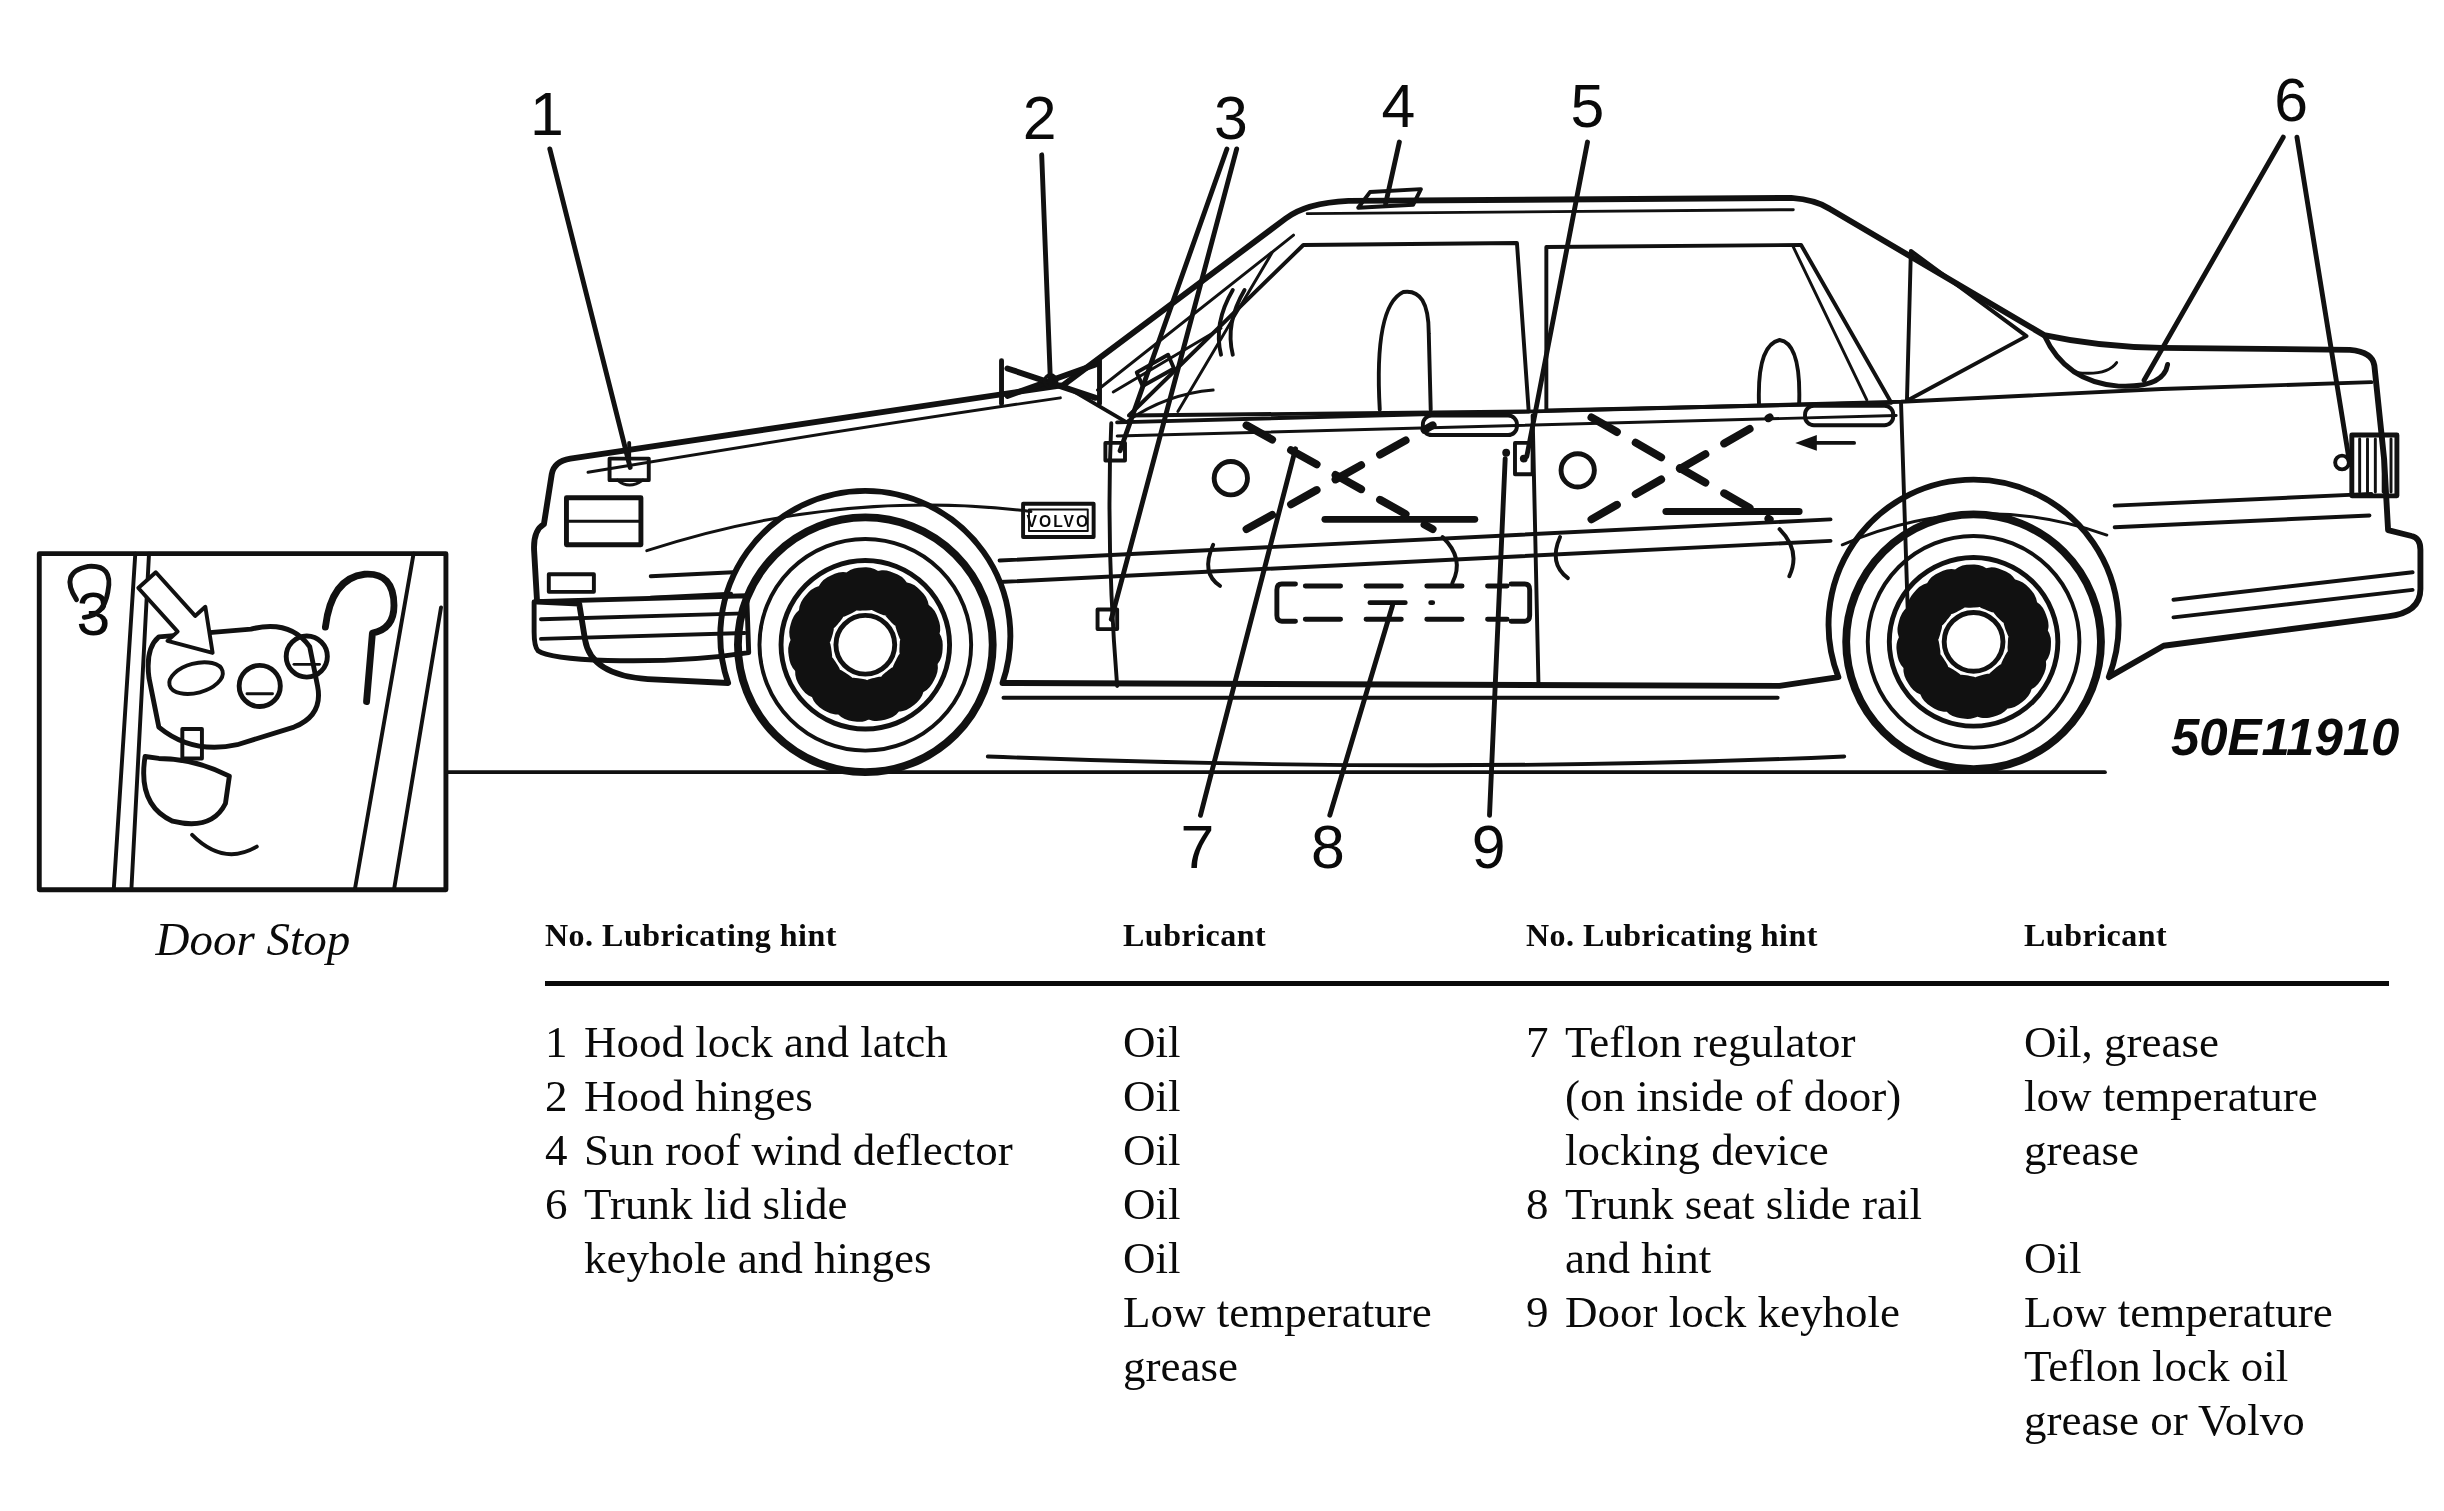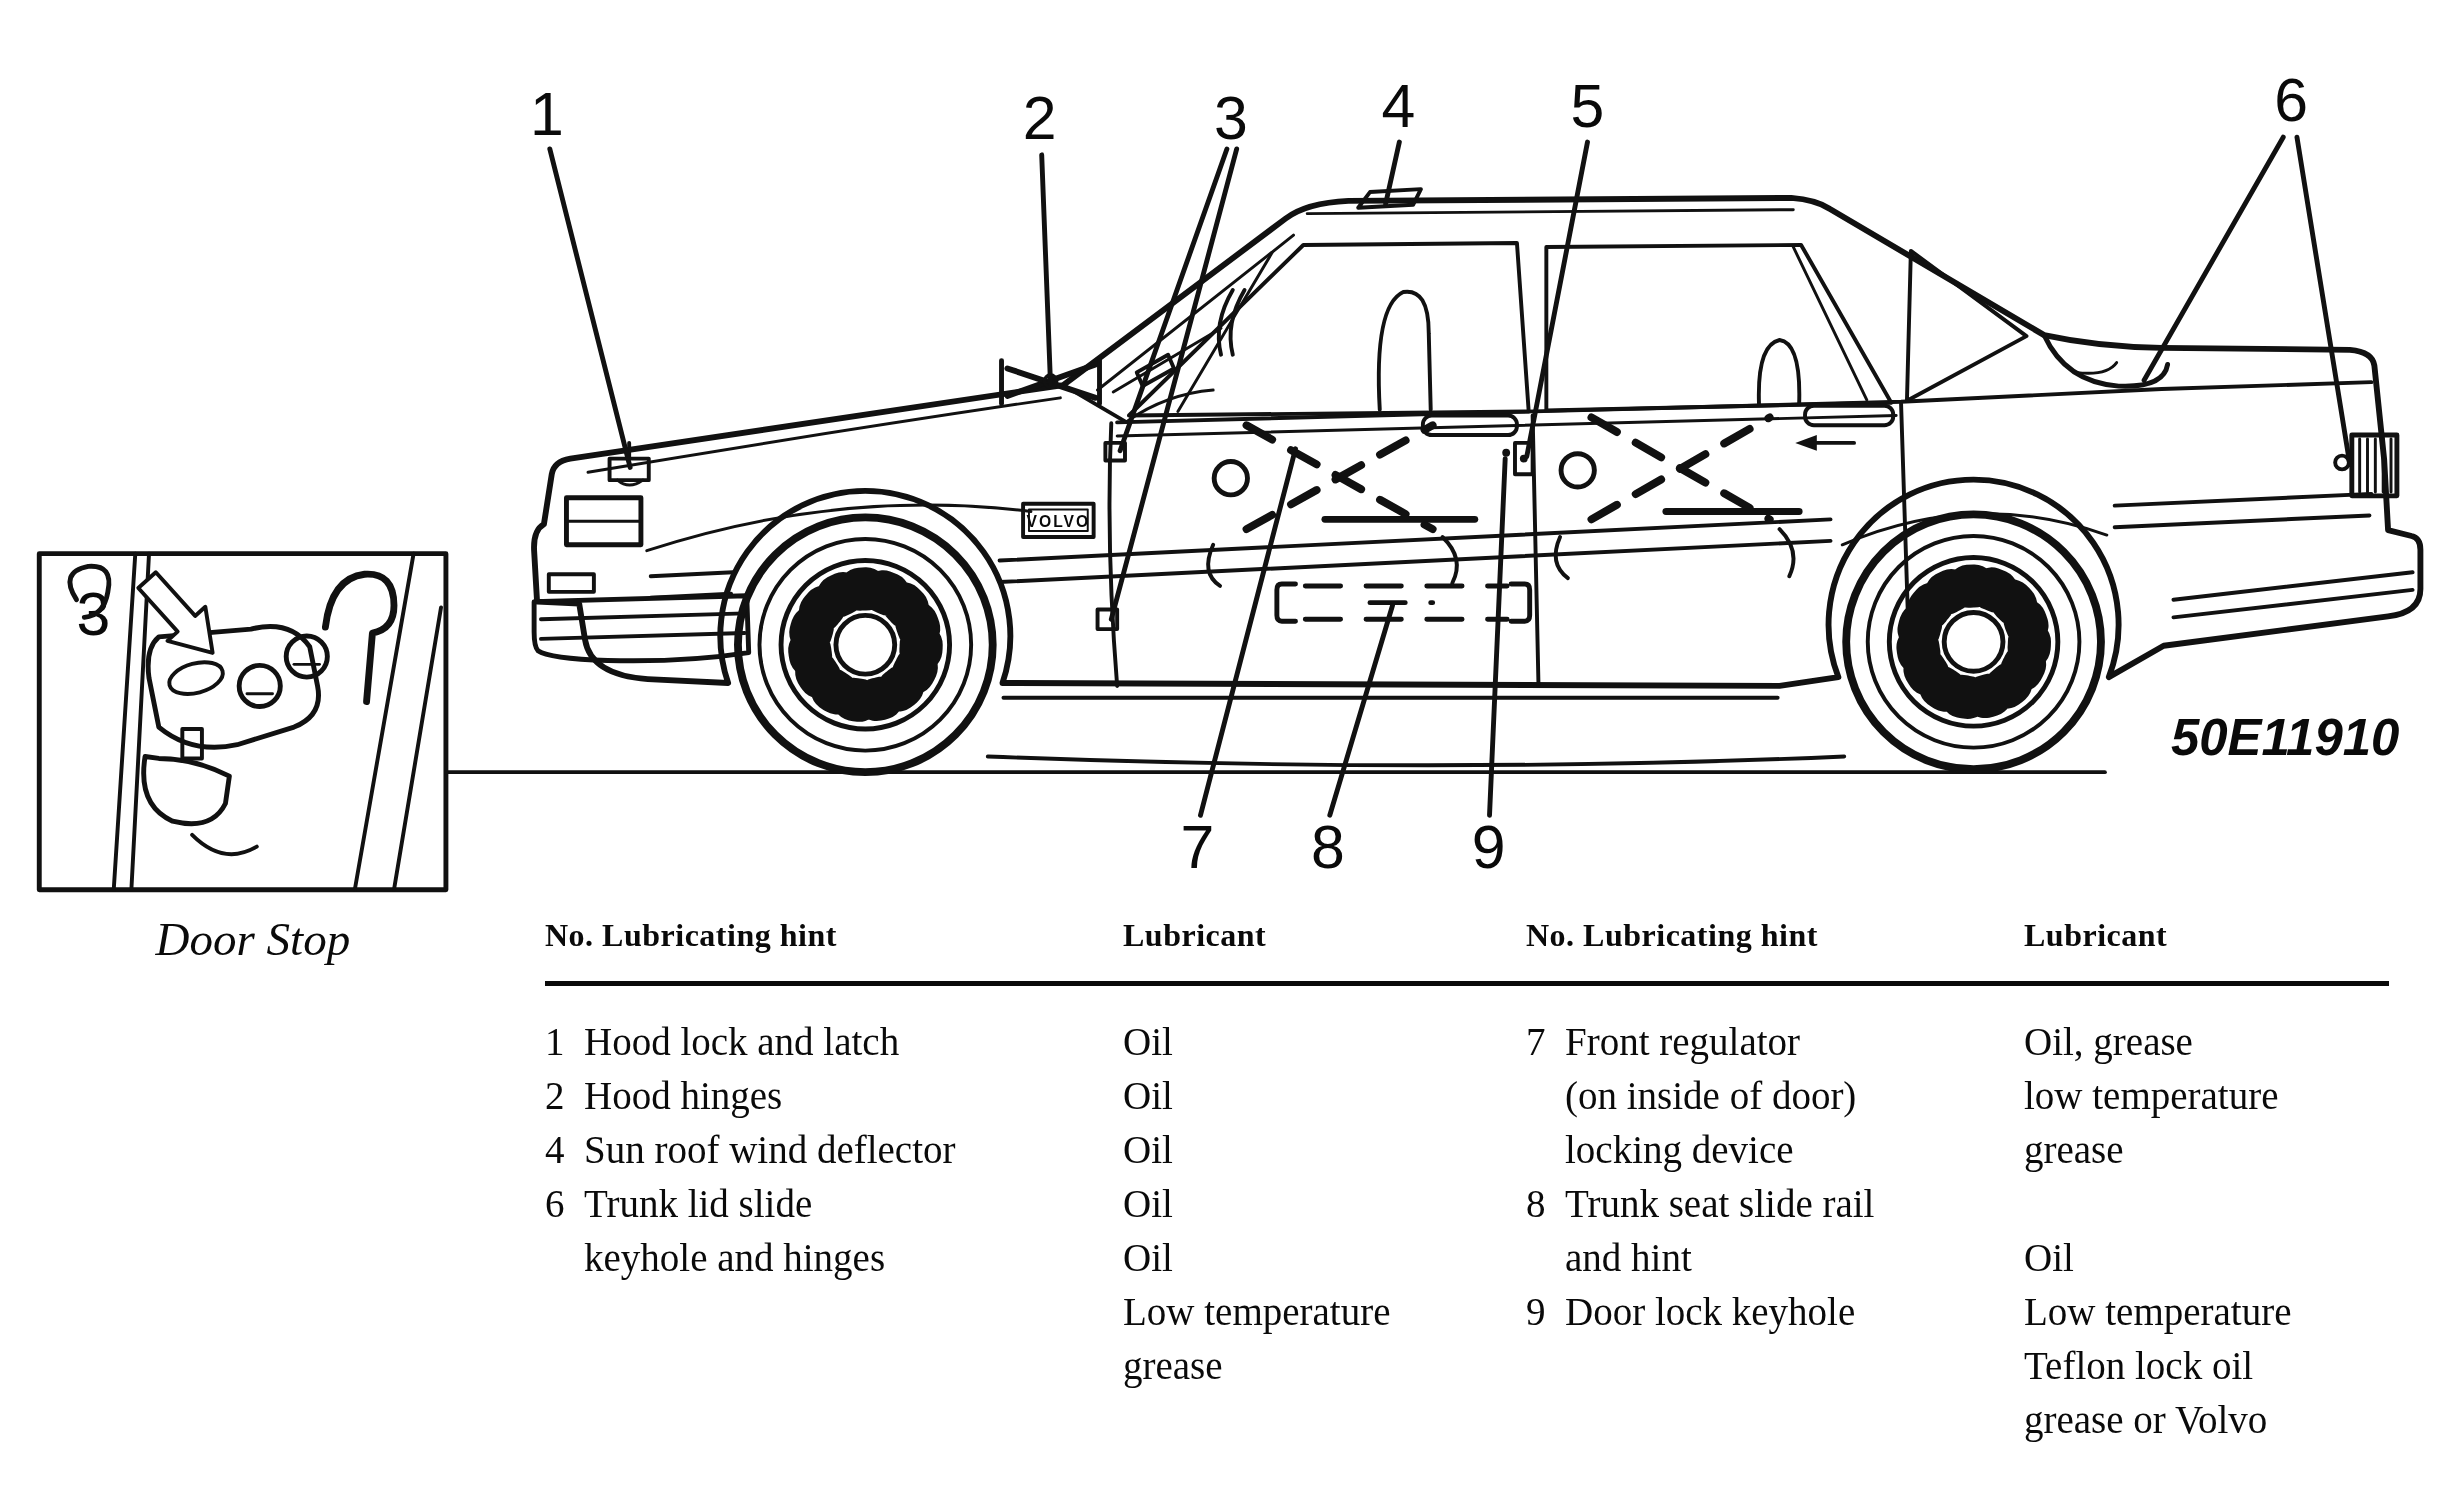--- a/index.html
+++ b/index.html
@@ -8,21 +8,21 @@
     overflow:hidden;font-family:"Liberation Serif", serif;color:#0a0a0a;
   }
   .figure-svg{position:absolute;left:0;top:0;width:2444px;height:1511px;}
   
   .tbl-header{
     position:absolute;top:910px;font-size:32px;font-weight:bold;
     line-height:51px;white-space:nowrap;letter-spacing:0.5px;
   }
   .tbl-rule{position:absolute;left:545px;top:981px;width:1844px;height:4.9px;background:#0a0a0a;}
   .stack{position:absolute;top:1015px;}
-  .stack .line{height:54px;line-height:54px;font-size:39px;white-space:nowrap;}
+  .stack .line{height:54px;line-height:54px;font-size:45px;white-space:nowrap;}
   .stack .no{display:inline-block;width:39px;}
   svg text{fill:#0a0a0a;}
   .callout-num{font-family:"Liberation Sans", sans-serif;font-size:62px;}
   .inset-num{font-family:"Liberation Sans", sans-serif;font-size:62px;}
   .fig-code{font-family:"Liberation Sans", sans-serif;font-size:52px;font-weight:bold;font-style:italic;}
   .inset-caption{font-family:"Liberation Serif", serif;font-size:48px;font-style:italic;}
   .badge-text{font-family:"Liberation Sans", sans-serif;font-size:16px;font-weight:bold;letter-spacing:2px;}
 </style>
 </head>
 <body>
@@ -272,21 +272,21 @@
       <div class="line">Oil</div>
       <div class="line">Oil</div>
       <div class="line">Oil</div>
       <div class="line">Oil</div>
       <div class="line">Oil</div>
       <div class="line">Low temperature</div>
       <div class="line">grease</div>
     </div>
 
     <div class="stack" style="left:1526px">
-      <div class="line"><span class="no">7</span><span>Front regulator</span></div>
+      <div class="line"><span class="no">7</span><span>Teflon regulator</span></div>
       <div class="line"><span class="no"></span><span>(on inside of door)</span></div>
       <div class="line"><span class="no"></span><span>locking device</span></div>
       <div class="line"><span class="no">8</span><span>Trunk seat slide rail</span></div>
       <div class="line"><span class="no"></span><span>and hint</span></div>
       <div class="line"><span class="no">9</span><span>Door lock keyhole</span></div>
     </div>
 
     <div class="stack" style="left:2024px">
       <div class="line">Oil, grease</div>
       <div class="line">low temperature</div>

